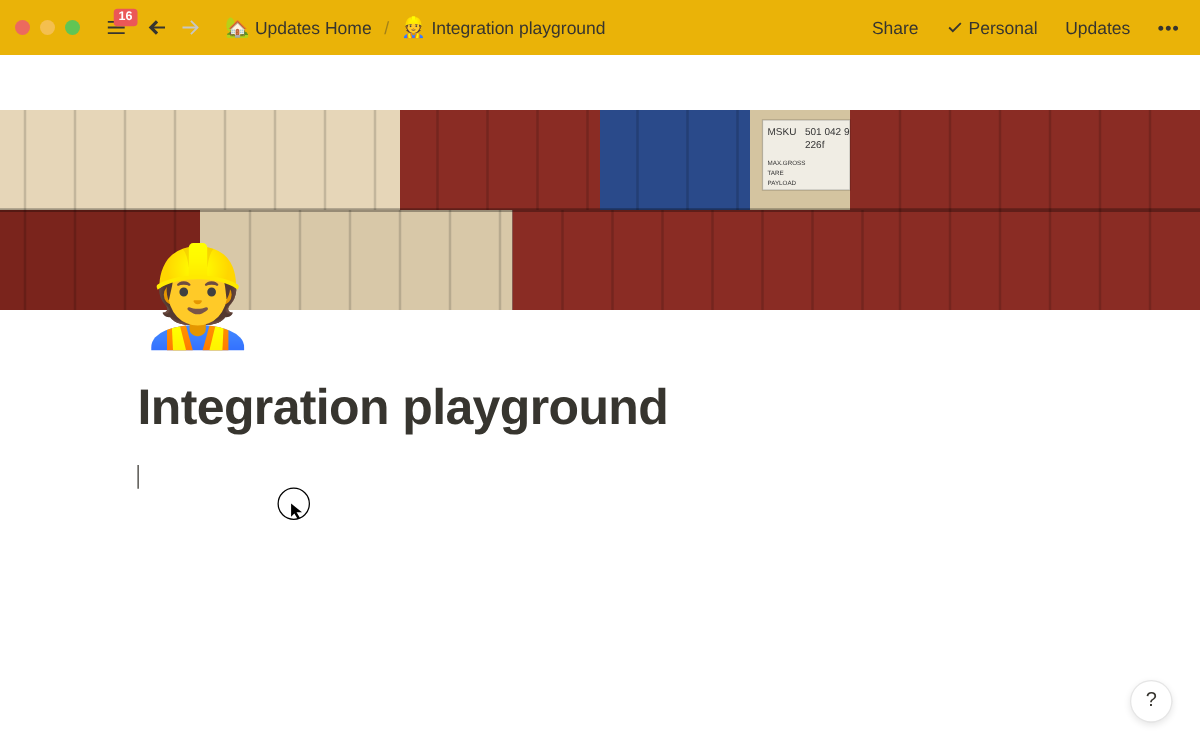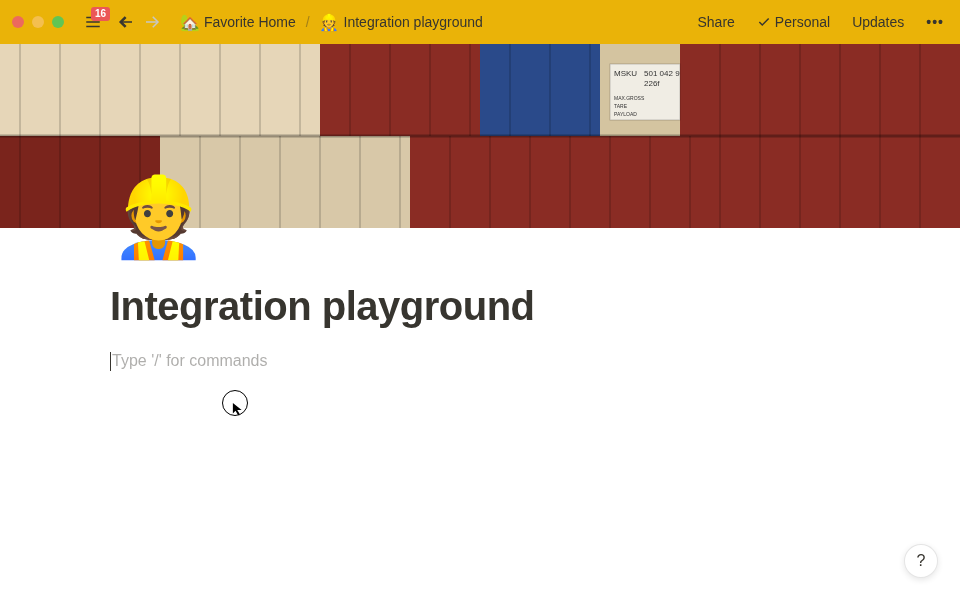--- a/index.html
+++ b/index.html
@@ -31,22 +31,23 @@
     .nav-arrow { width: 20px; height: 20px; display: flex; align-items: center; justify-content: center; cursor: pointer; color: #37352f; }
     .nav-arrow.disabled { color: #c7c7c5; }
     .breadcrumb { display: flex; align-items: center; gap: 6px; font-size: 14px; }
     .breadcrumb-item { display: flex; align-items: center; gap: 4px; cursor: pointer; padding: 2px 4px; border-radius: 3px; }
     .breadcrumb-sep { color: rgba(55,53,47,0.4); }
     .bc-emoji { font-size: 16px; }
     .top-right { display: flex; align-items: center; gap: 14px; font-size: 14px; }
     .top-action { cursor: pointer; padding: 2px 4px; border-radius: 3px; display: flex; align-items: center; gap: 4px; }
     .more-icon { font-weight: bold; letter-spacing: 1px; }
     .cover {
-      height: 184px; position: relative; overflow: hidden;
+      height: 160px; position: relative; overflow: hidden;
       background: #3a4a5a;
+      margin-top: 44px;
     }
     .cover svg { width: 100%; height: 100%; }
     .page-body {
       padding: 0 110px; position: relative;
     }
     .page-icon {
       font-size: 78px; line-height: 1;
       margin-top: -50px; margin-bottom: 8px;
       cursor: pointer; display: inline-block;
     }
@@ -117,21 +118,21 @@
       <div class="nav-arrow disabled">
         <svg width="18" height="18" viewBox="0 0 24 24" fill="none" stroke="currentColor" stroke-width="2">
             <line x1="4" y1="12" x2="20" y2="12"></line>
             <polyline points="13 5 20 12 13 19"></polyline>
           </svg>
       </div>
     </div>
     <div class="breadcrumb">
       <div class="breadcrumb-item">
         <span class="bc-emoji">🏡</span>
-        <span>Favorite Home</span>
+        <span>Updates Home</span>
       </div>
       <span class="breadcrumb-sep">/</span>
       <div class="breadcrumb-item">
         <span class="bc-emoji">👷</span>
         <span>Integration playground</span>
       </div>
     </div>
   </div>
   <div class="top-right">
     <div class="top-action">
@@ -214,21 +215,21 @@
     <text x="614" y="64" font-size="5" fill="#333">MAX.GROSS</text>
     <text x="614" y="72" font-size="5" fill="#333">TARE</text>
     <text x="614" y="80" font-size="5" fill="#333">PAYLOAD</text>
   </svg>
 </div>
 
 <div class="page-body">
   <div class="page-icon">👷</div>
   <h1 class="page-title">Integration playground</h1>
   <div class="content-block">
-    <span class="caret"></span><span>Type '/' for commands</span>
+    <span class="caret"></span>
   </div>
 </div>
 
 <div class="cursor-ring"></div>
 <svg class="cursor-arrow" width="14" height="14" viewBox="0 0 16 16">
   <path d="M1 1 L1 13 L4 10 L7 15 L9 14 L6 9 L11 9 Z" fill="#000"></path>
 </svg>
 
 <div class="help-button">
   <span>?</span>

